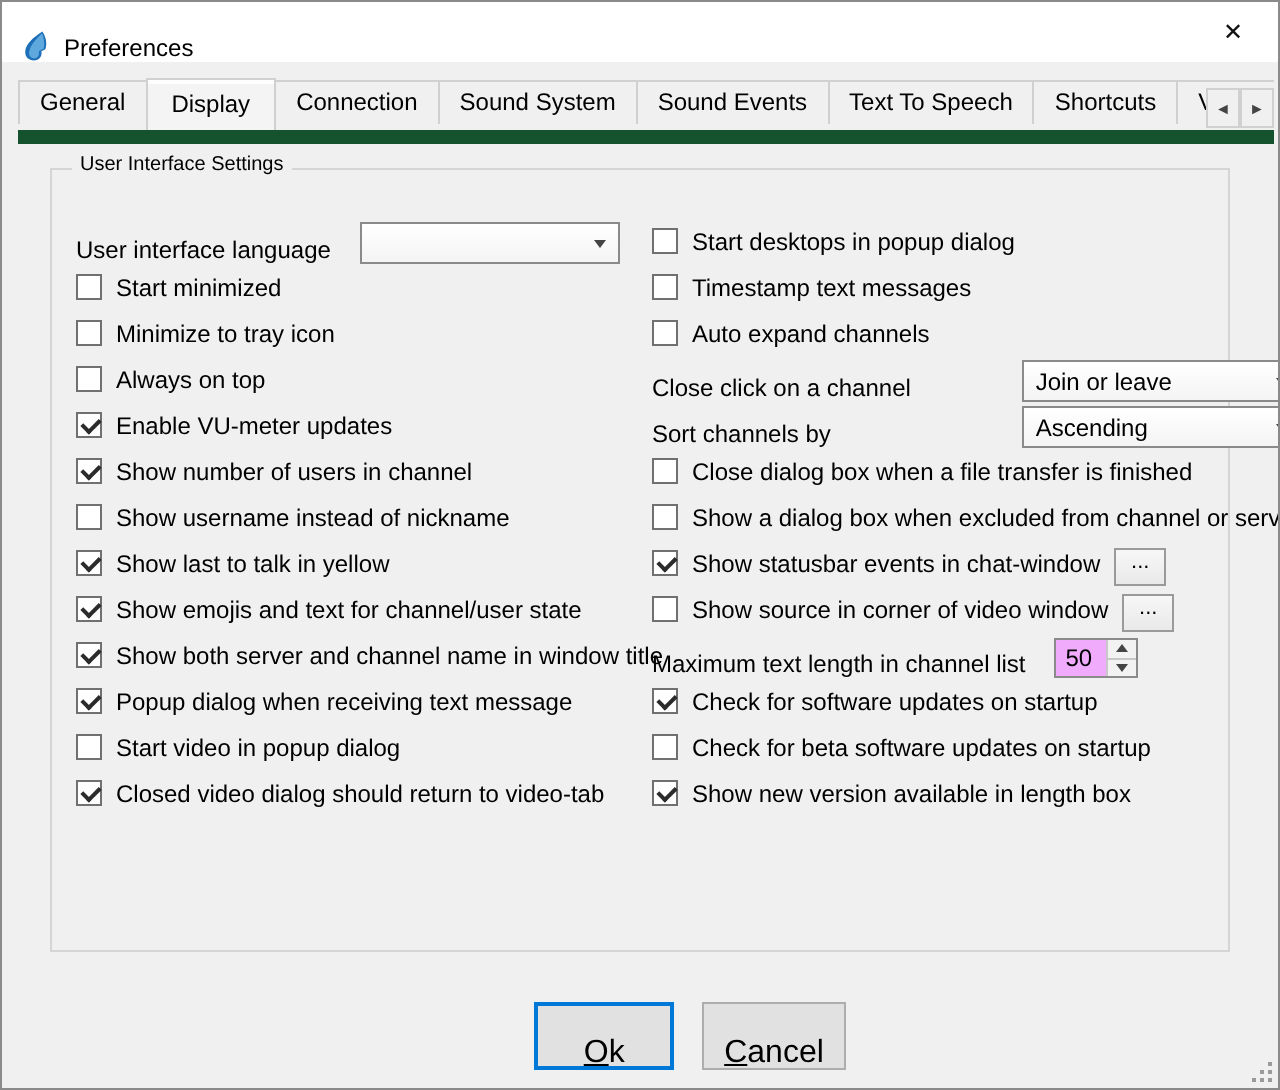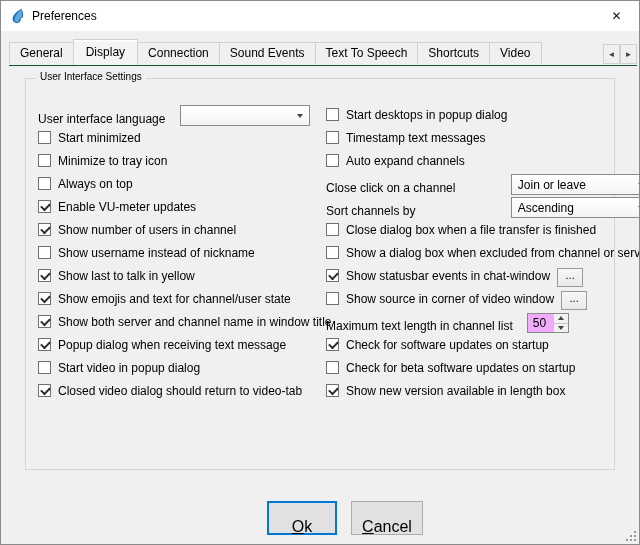--- a/index.html
+++ b/index.html
@@ -1,27 +1,27 @@
 <!DOCTYPE html>
 <html><head>
 <meta charset="utf-8">
 <style>
   *{box-sizing:border-box;margin:0;padding:0}
   html,body{width:640px;height:545px}
   body{font-family:"Liberation Sans",sans-serif;font-size:12px;color:#000;background:#fff}
   .dialog{width:640px;height:545px;background:#f0f0f0;border:1px solid #8a8a8a;display:flex;flex-direction:column;position:relative;overflow:hidden}
 
   
-  .titlebar{height:30px;background:#ffffff;display:flex;align-items:center;padding-left:8px;flex:0 0 auto}
+  .titlebar{height:30px;background:#ffffff;display:flex;align-items:flex-end;padding-left:8px;flex:0 0 auto}
   .app-icon{width:16px;height:16px;margin-right:7px;flex:0 0 auto}
   .win-title{font-size:12px}
   .close-btn{margin-left:auto;width:45px;height:30px;border:none;background:transparent;font-size:12px;color:#111;display:flex;align-items:center;justify-content:center;cursor:default;font-family:"Liberation Sans",sans-serif}
 
   
-  .tabbar{margin:8px 2px 0 8px;display:flex;align-items:center;border-bottom:1px solid #14532d;position:relative;overflow:hidden;padding-right:46px;flex:0 0 auto}
+  .tabbar{margin:8px 2px 0 8px;display:flex;align-items:flex-start;border-bottom:7px solid #14532d;position:relative;overflow:hidden;padding-right:46px;flex:0 0 auto}
   .tab{background:#f0f0f0;border:1px solid #d0d0d0;border-bottom:none;padding:3px 10px 4px 10px;margin-right:-1px;white-space:nowrap;position:relative;top:1px;cursor:default}
   .tab.checked{background:#f4f4f4;padding:5px 12px 6px 12px;top:0;margin-bottom:-1px;border-bottom:1px solid #f4f4f4;box-shadow:inset 0 2px 0 #fdfdfd}
   .tab-scroll{position:absolute;right:0;bottom:1px;display:flex}
   .tab-scroll button{width:17px;height:20px;background:#f0f0f0;border:1px solid #d0d0d0;font-size:8px;color:#444;display:flex;align-items:center;justify-content:center;padding:0}
 
   
   .page{flex:1 1 auto;padding:12px 24px 0 24px}
   .groupbox{position:relative;border:1px solid #d5d5d5;height:392px;padding:24px 14px 0 12px}
   .group-title{position:absolute;top:-8px;left:10px;background:#f0f0f0;padding:0 4px;font-size:10px}
   .columns{display:flex}
@@ -76,20 +76,21 @@
     <span class="win-title">Preferences</span>
     <button class="close-btn">
         <span>✕</span>
       </button>
   </div>
 
   <div class="tabbar">
     <div class="tab">General</div>
     <div class="tab checked">Display</div>
     <div class="tab">Connection</div>
+    <div class="tab">Sound System</div>
     <div class="tab">Sound Events</div>
     <div class="tab">Text To Speech</div>
     <div class="tab">Shortcuts</div>
     <div class="tab">Video</div>
     <div class="tab-scroll">
       <button>
           <span>◄</span>
         </button>
       <button>
           <span>►</span>

